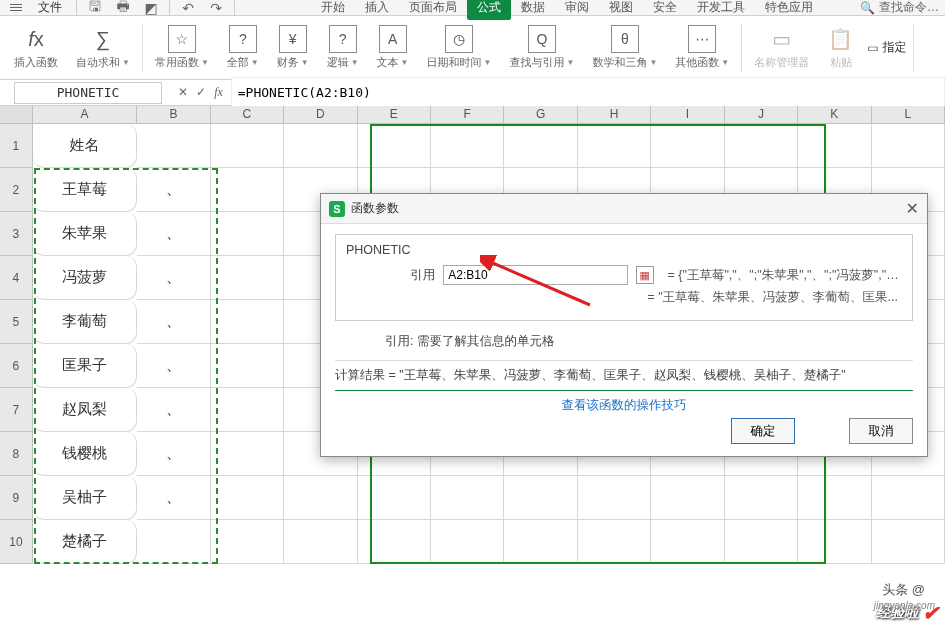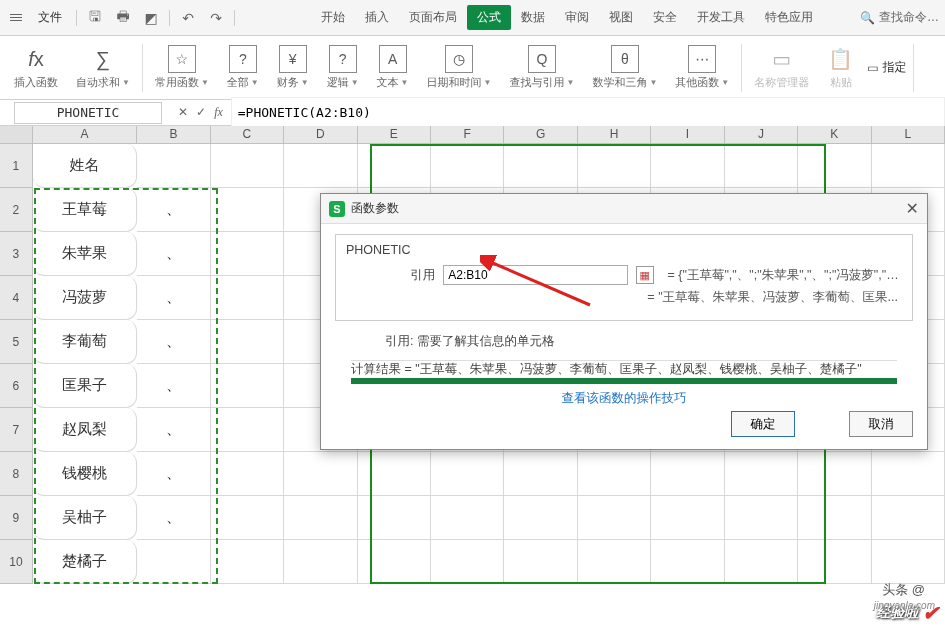--- a/index.html
+++ b/index.html
@@ -1,19 +1,19 @@
 <!DOCTYPE html>
 <html><head>
 <meta charset="utf-8">
 <style>
 * { box-sizing: border-box; margin: 0; padding: 0; font-family: "Microsoft YaHei", Arial, sans-serif; }
 body { background: #fff; width: 945px; height: 629px; overflow: hidden; position: relative; font-size: 12px; color: #333; }
 
 
-.titlebar { height: 36px; background: #f5f5f5; display: flex; align-items: center; border-bottom: 1px solid #d0d0d0; padding: 0 6px; gap: 4px; }
+.titlebar { height: 16px; background: #f5f5f5; display: flex; align-items: center; border-bottom: 1px solid #d0d0d0; padding: 0 6px; gap: 4px; }
 .titlebar .hamburger { display: flex; flex-direction: column; gap: 2px; padding: 4px; }
 .titlebar .hamburger span { width: 12px; height: 1px; background: #666; }
 .titlebar .file-btn { padding: 2px 8px; color: #333; }
 .tb-icon { width: 24px; height: 20px; display: inline-flex; align-items: center; justify-content: center; color: #666; font-size: 14px; }
 .tb-sep { width: 1px; height: 16px; background: #ccc; margin: 0 2px; }
 .menu-tabs { display: flex; gap: 0; margin-left: 70px; }
 .menu-tabs .tab { padding: 4px 10px; color: #555; }
 .menu-tabs .tab.active { background: #0f8a45; color: #fff; border-radius: 2px; }
 .search-area { margin-left: auto; display: flex; align-items: center; gap: 4px; color:#666; }
 
@@ -59,21 +59,21 @@
 .dlg-close { margin-left:auto; font-size:16px; color:#555; cursor:pointer; }
 .dlg-body { padding:10px 14px; font-size:12.5px; color:#444; }
 .dlg-top { border:1px solid #ccc; padding:8px 10px 10px; margin-bottom:10px; }
 .dlg-fn { margin-bottom:8px; }
 .dlg-row { display:flex; align-items:center; gap:8px; margin:4px 0; }
 .dlg-row .lab { width:92px; text-align:right; }
 .dlg-row input { width:190px; height:20px; border:1px solid #aaa; padding:0 4px; font-size:12px; }
 .dlg-row .picker { width:18px; height:18px; border:1px solid #999; display:inline-flex; align-items:center; justify-content:center; font-size:11px; color:#c04040; }
 .dlg-row .eq { margin-left:6px; color:#555; max-width:260px; overflow:hidden; text-overflow:ellipsis; white-space:nowrap; }
 .dlg-desc { margin:8px 0; line-height:1.7; }
-.dlg-result { border-top:1px solid #ddd; border-bottom:6px solid #15803d; padding:0 0; margin:6px 16px; white-space:nowrap; overflow:hidden; text-overflow:ellipsis; }
+.dlg-result { border-top:1px solid #ddd; border-bottom:1px solid #15803d; padding:6px 0; margin:6px 0; white-space:nowrap; overflow:hidden; text-overflow:ellipsis; }
 .dlg-link { color:#1a6fc4; cursor:pointer; }
 .dlg-btns { display:flex; gap:10px; justify-content:flex-end; padding:4px 0 2px; }
 .dlg-btns button { width:64px; height:26px; border:1px solid #888; background:#f7f7f7; font-size:12.5px;margin-left:44px; }
 .dlg-btns button.primary { border:1.5px solid #2a6fb0; }
 
 
 .arrow { position:absolute; z-index:20; color:#e02020; pointer-events:none; }
 
 
 .wm { position:absolute; right:6px; bottom:4px; z-index:30; font-size:14px; color:#fff; text-shadow:0 0 3px rgba(0,0,0,.7),1px 1px 2px rgba(0,0,0,.8); font-style:italic; font-weight:bold; display:flex; align-items:center; gap:4px;justify-content:flex-end; }

